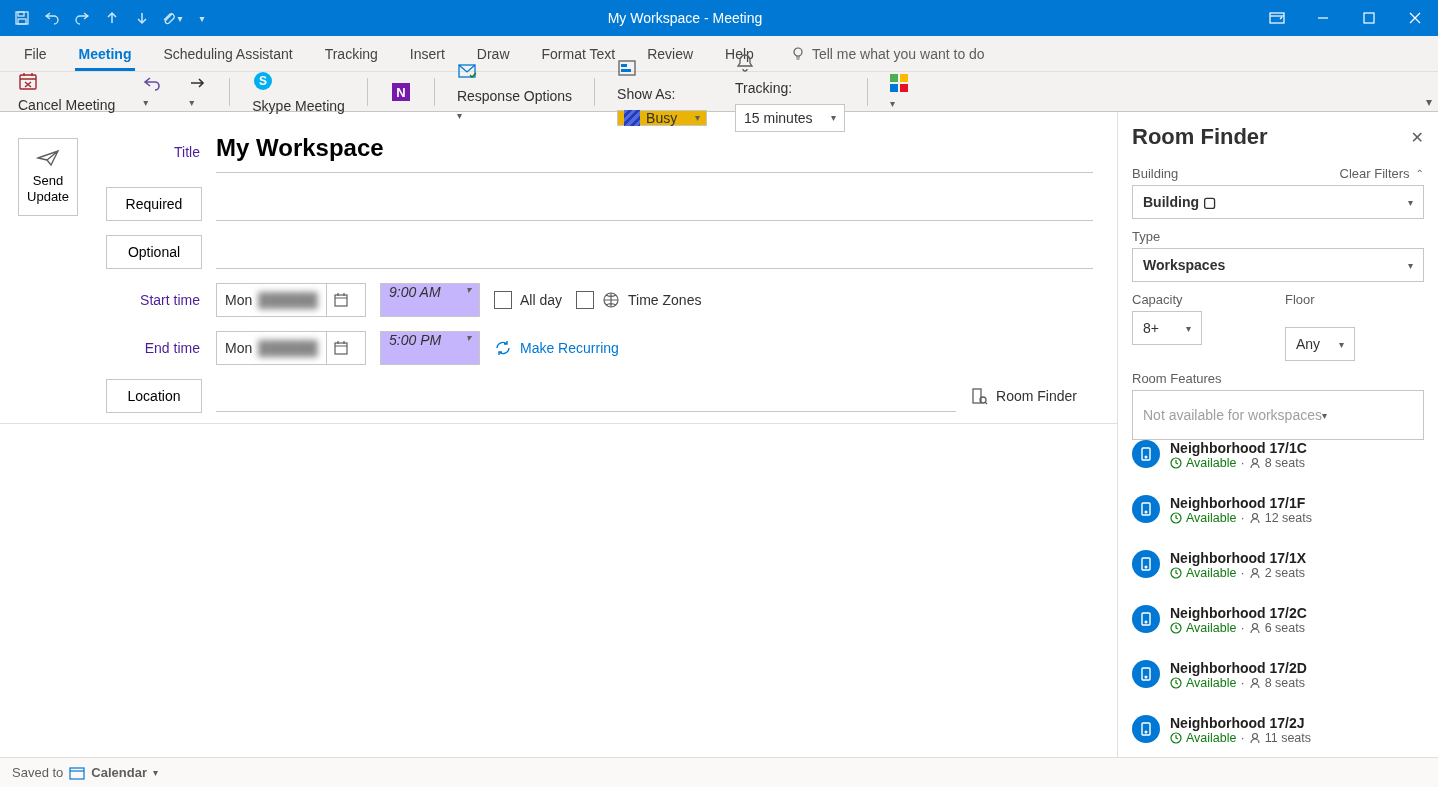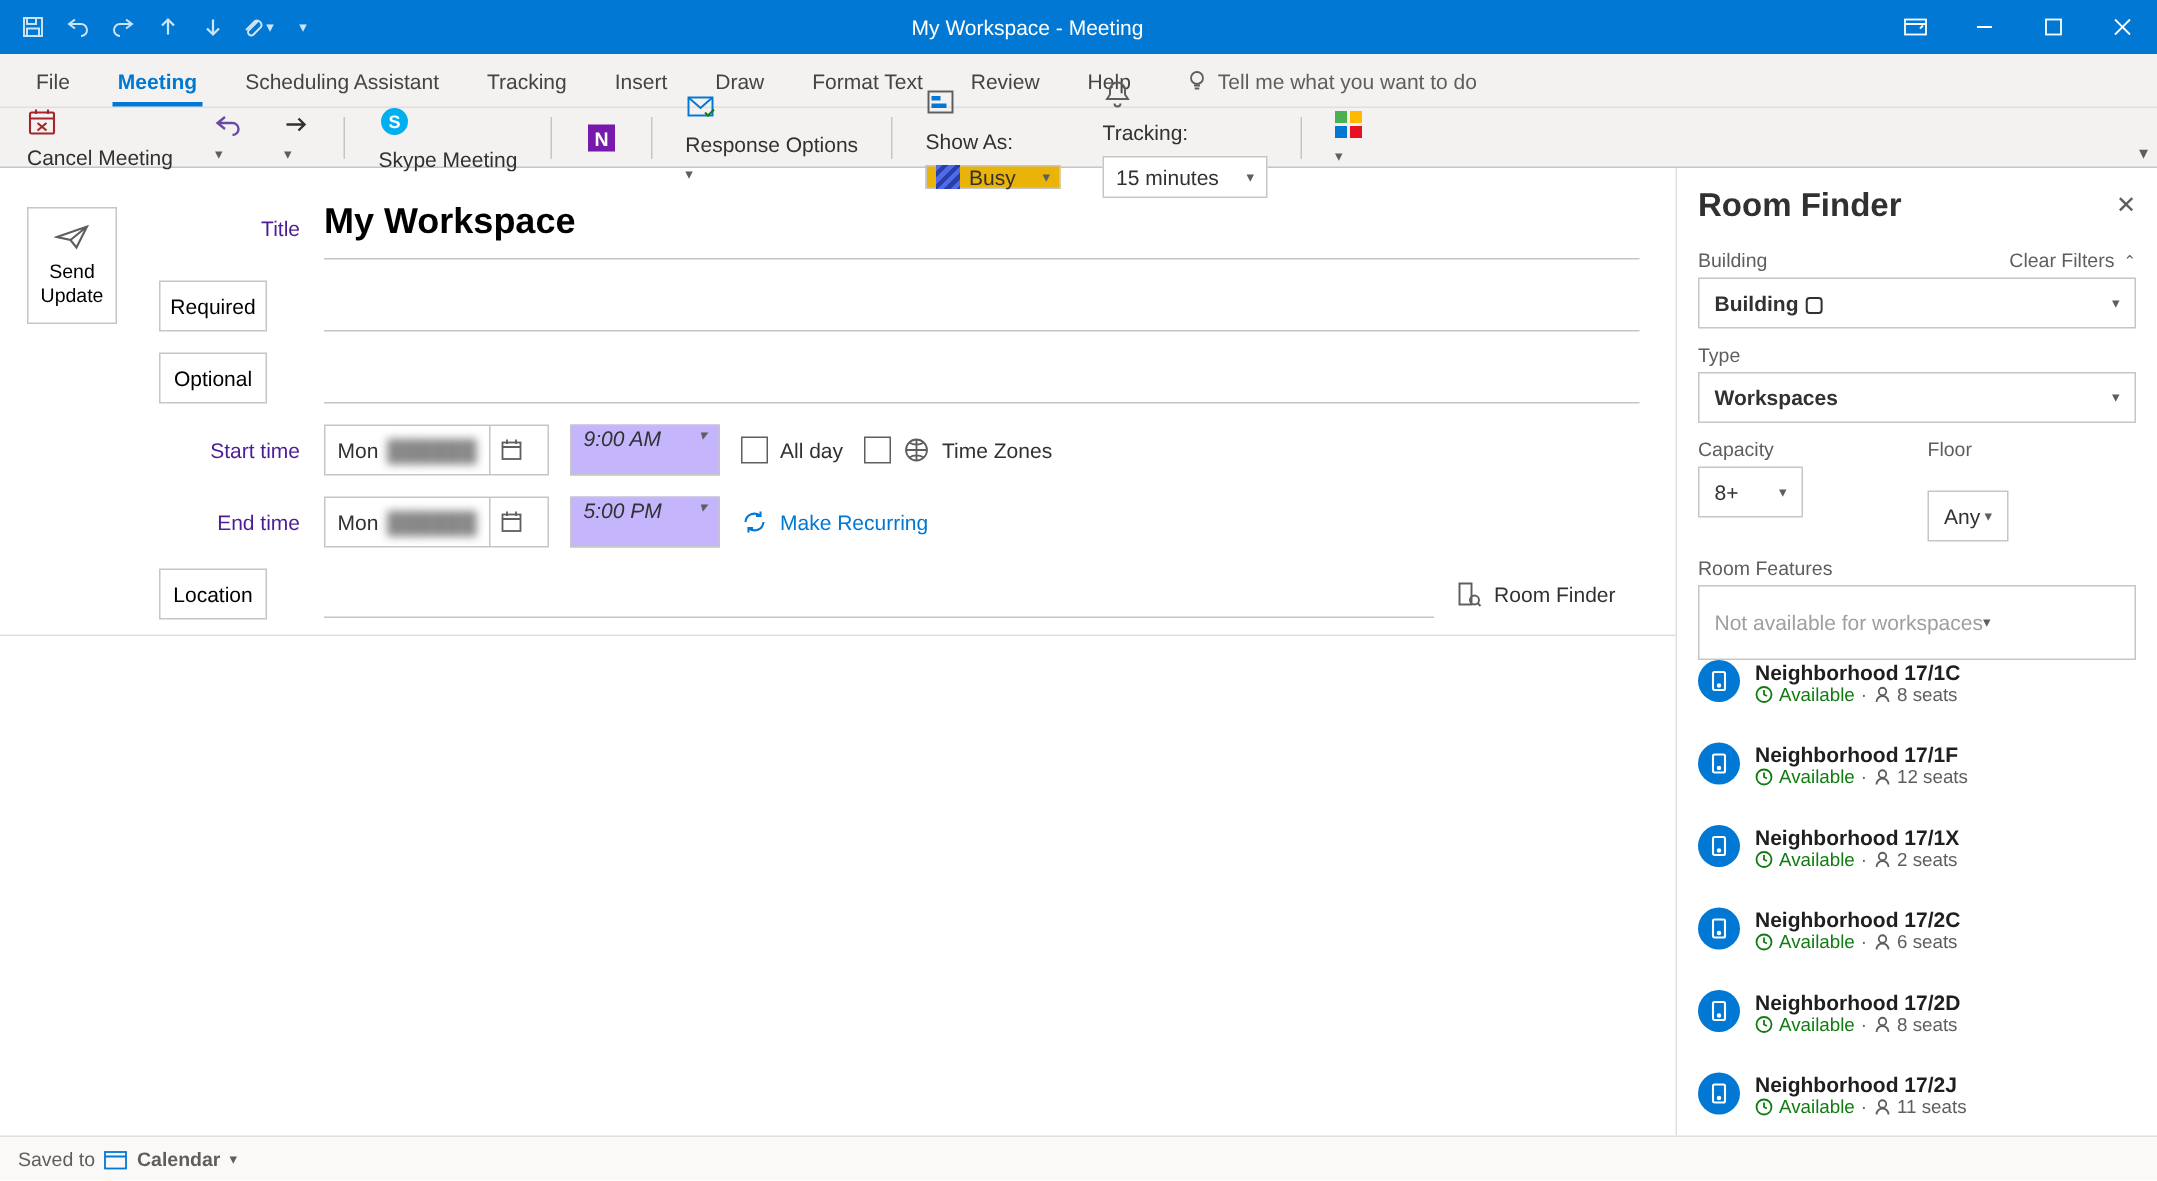--- a/index.html
+++ b/index.html
@@ -30,21 +30,21 @@
 .ribbon-collapse { position:absolute; right:6px; bottom:2px; color:#605e5c; cursor:pointer; font-size:12px; }
 .categ { display:grid; grid-template-columns: 8px 8px; grid-template-rows: 8px 8px; gap:2px; }
 .categ span:nth-child(1){background:#4caf50;} .categ span:nth-child(2){background:#ffb900;} .categ span:nth-child(3){background:#0078d4;} .categ span:nth-child(4){background:#e81123;}
 
 
 .content { flex:1; display:flex; min-height:0; }
 .form-area { flex:1; display:flex; flex-direction:column; border-right:1px solid #e1dfdd; min-width:0; }
 .form-grid { padding: 18px 24px 0 18px; display:grid; grid-template-columns: 78px 100px 1fr; column-gap: 10px; row-gap: 14px; align-items:center; }
 .send-btn { grid-row: 1 / span 3; align-self:start; width: 60px; height: 78px; border:1px solid #c8c6c4; background:#fff; display:flex; flex-direction:column; align-items:center; justify-content:center; gap:6px; cursor:pointer; font-size:13px; margin-top: 8px; }
 .row-label { font-size:14px; color:#4c1d95; text-align:right; padding-right:6px; }
-.row-btn { width: 72px; height: 34px; border:1px solid #c8c6c4; background:#fff; display:flex; align-items:center; justify-content:center; cursor:pointer; font-size:14px; }
+.row-btn { width: 96px; height: 34px; border:1px solid #c8c6c4; background:#fff; display:flex; align-items:center; justify-content:center; cursor:pointer; font-size:14px; }
 .title-input { font-size: 24px; font-weight:600; padding: 4px 0 10px 0; border:none; border-bottom:1px solid #c8c6c4; width: 100%; }
 .underline-field { border:none; border-bottom:1px solid #c8c6c4; height: 34px; width:100%; }
 .dt-row { display:flex; align-items:center; gap: 14px; }
 .date-box { display:flex; align-items:center; border:1px solid #c8c6c4; height:34px; background:#fff; }
 .date-box .date-text { padding: 0 8px; display:flex; align-items:center; gap:6px; }
 .date-box .cal-btn { width:30px; height:100%; display:flex; align-items:center; justify-content:center; border-left:1px solid #c8c6c4; cursor:pointer; color:#605e5c; }
 .time-box { display:flex; align-items:flex-start; justify-content:space-between; border:1px solid #c8c6c4; height:34px; padding: 0 8px; min-width: 100px; background:#c4b5fd; cursor:pointer;font-style:italic; }
 .chk { width:18px; height:18px; border:1px solid #605e5c; display:inline-block; }
 .link { color:#0078d4; cursor:pointer; }
 .loc-row { display:flex; align-items:center; gap:14px; }
@@ -370,21 +370,21 @@
     <div class="pane-row">
       <div>
         <div class="small-label">Capacity</div>
         <div class="select-box" style="width:70px;">
             <span>8+</span>
             <span class="chevron">▾</span>
           </div>
       </div>
       <div>
         <div class="small-label">Floor</div>
-        <div class="select-box" style="width:54px;margin-top:20px;">
+        <div class="select-box" style="width:70px;margin-top:20px;">
             <span>Any</span>
             <span class="chevron">▾</span>
           </div>
       </div>
     </div>
     <div class="small-label">Room Features</div>
     <div class="features-box">
       <span>Not available for workspaces</span>
         <span class="chevron">▾</span>
     </div>

